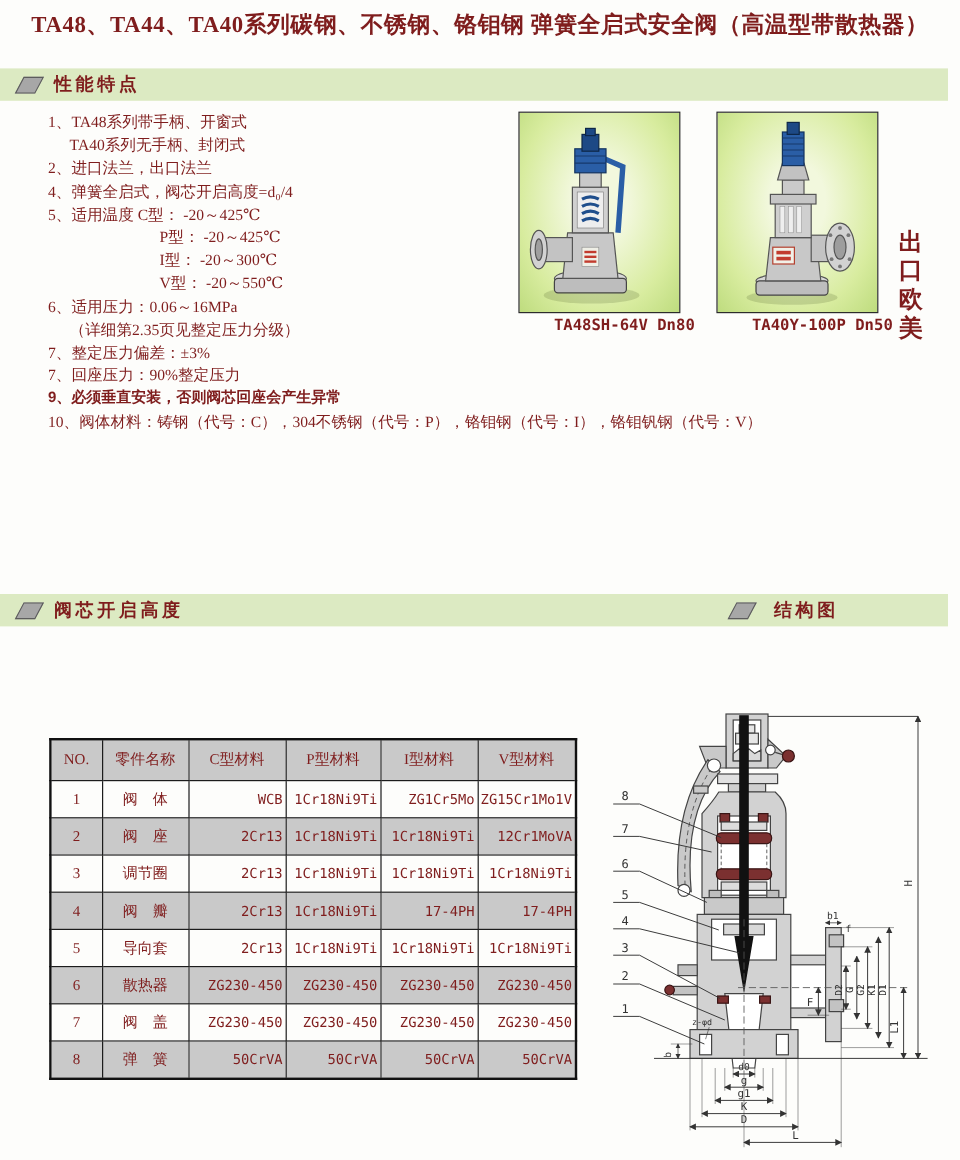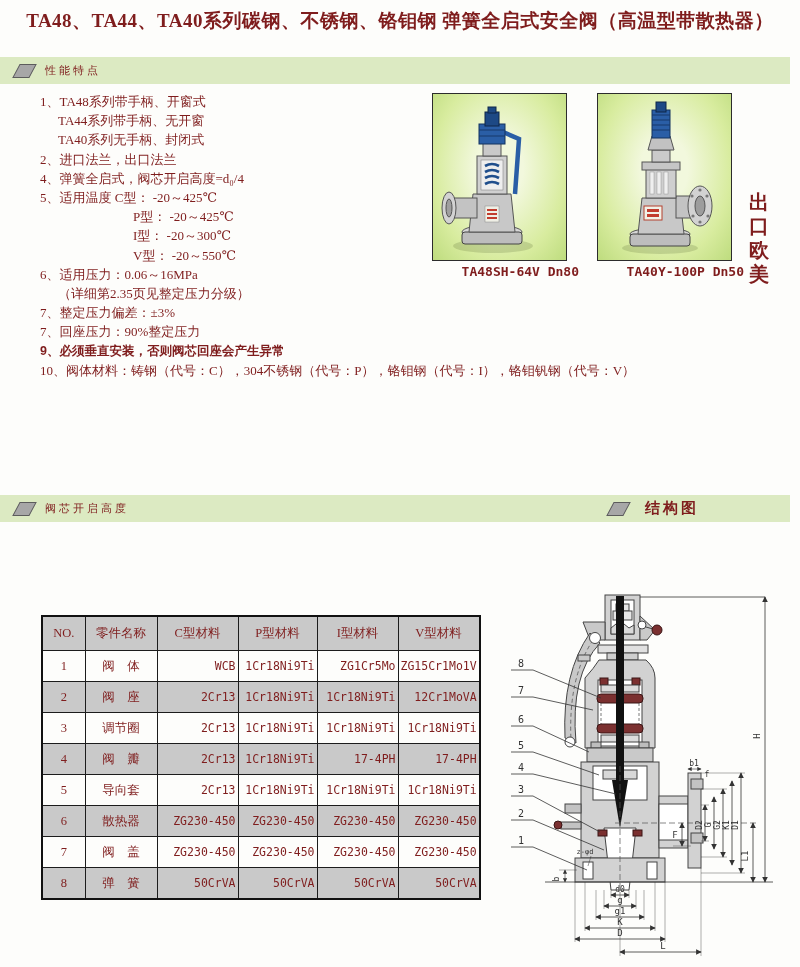--- a/index.html
+++ b/index.html
@@ -6,21 +6,21 @@
   #page{position:relative;width:800px;height:967px;background:#fdfdfb;
         font-family:"Liberation Serif","DejaVu Serif",serif;color:#7f1d1d;overflow:hidden;}
   
   #title{position:absolute;top:8px;left:0;width:100%;text-align:center;
          font-weight:bold;font-size:19px;letter-spacing:.5px;white-space:nowrap;}
   
   .band{position:absolute;left:0;width:790px;height:27px;background:#dceadf;
         background:#dceac2;display:flex;align-items:center;}
   .pgram{width:15px;height:12px;background:#a7a7a7;border:1px solid #5c5c5c;
          transform:skewX(-28deg);margin-left:16px;flex:none;}
-  .band-label{font-weight:normal;font-size:11px;letter-spacing:3px;margin-left:12px;}
+  .band-label{font-weight:bold;font-size:15px;letter-spacing:3px;margin-left:12px;}
   .band-label2{position:absolute;left:645px;font-weight:bold;font-size:15px;letter-spacing:3px;font-family:Liberation Serif, serif;}
   .pgram2{position:absolute;left:610px;width:15px;height:12px;background:#a7a7a7;
           border:1px solid #5c5c5c;transform:skewX(-28deg);}
   
   #features{position:absolute;left:40px;top:92px;width:745px;font-size:13px;line-height:19.2px;}
   #features .i1{padding-left:18px;}
   #features .i2{padding-left:93px;}
   #features .bold{font-weight:bold;font-family:"Liberation Sans","DejaVu Sans",sans-serif;font-size:12.5px;}
   
   .photo{position:absolute;top:93px;width:133px;height:166px;border:1.5px solid #2c2c2c;
@@ -50,21 +50,20 @@
 
   <div id="title">TA48、TA44、TA40系列碳钢、不锈钢、铬钼钢  弹簧全启式安全阀（高温型带散热器）</div>
 
   <div class="band" style="top:57px">
     <span class="pgram"></span>
     <span class="band-label">性能特点</span>
   </div>
 
   <div id="features">
       <div>1、TA48系列带手柄、开窗式</div>
-      <div class="i1">TA44系列带手柄、无开窗</div>
       <div class="i1">TA40系列无手柄、封闭式</div>
       <div>2、进口法兰，出口法兰</div>
       <div>4、弹簧全启式，阀芯开启高度=d₀/4</div>
       <div>5、适用温度  C型：  -20～425℃</div>
       <div class="i2">P型：  -20～425℃</div>
       <div class="i2">I型：  -20～300℃</div>
       <div class="i2">V型：  -20～550℃</div>
       <div>6、适用压力：0.06～16MPa</div>
       <div class="i1">（详细第2.35页见整定压力分级）</div>
       <div>7、整定压力偏差：±3%</div>

